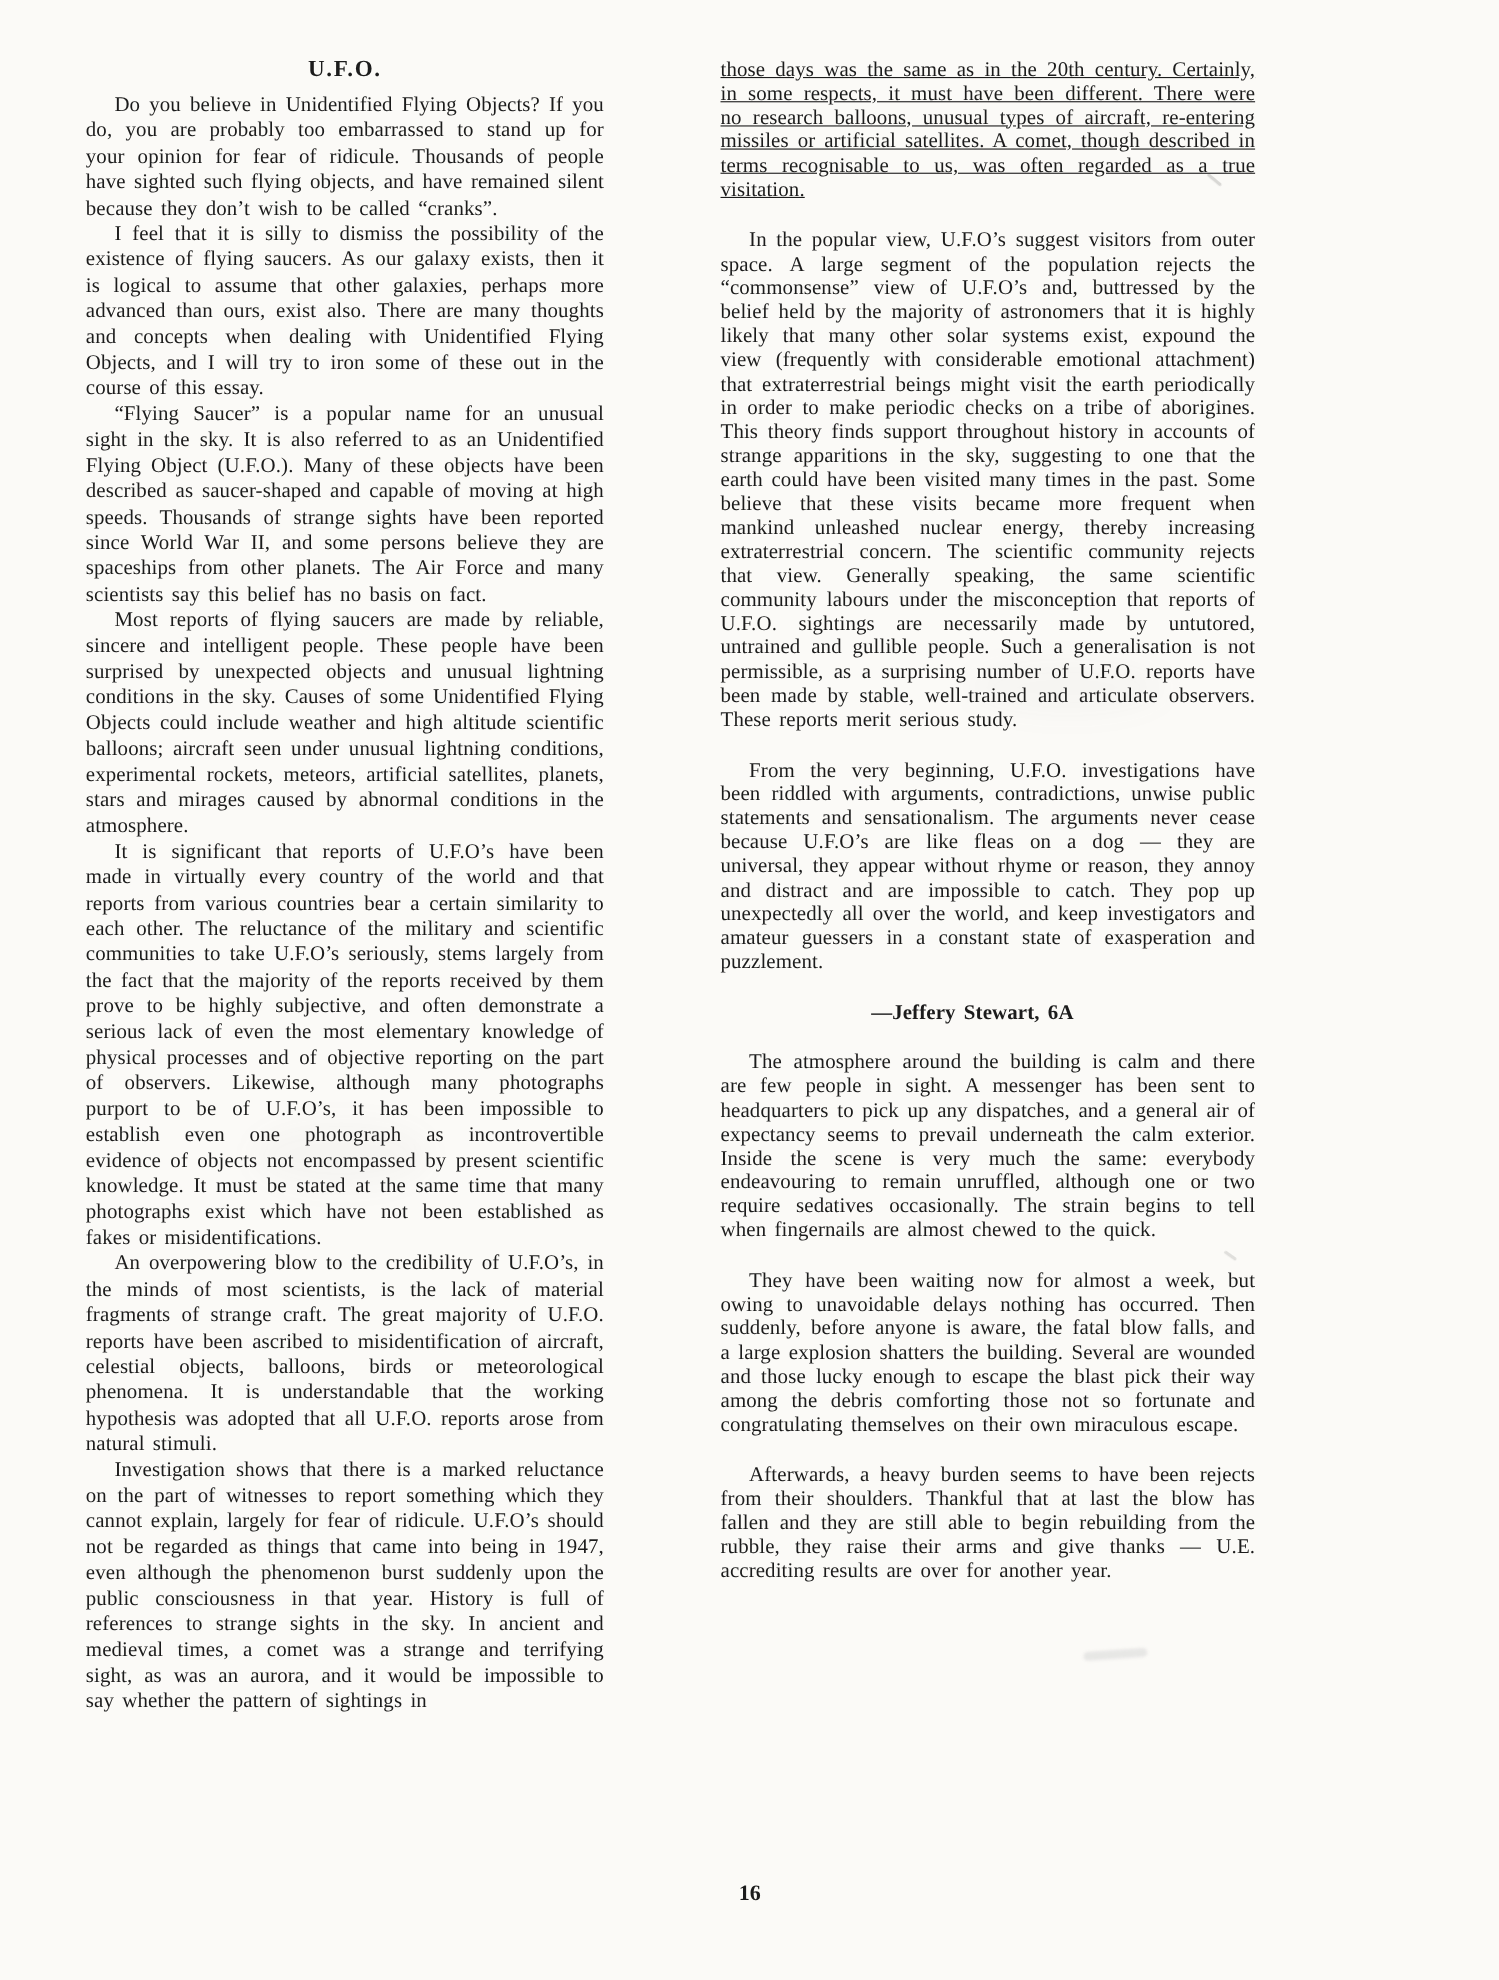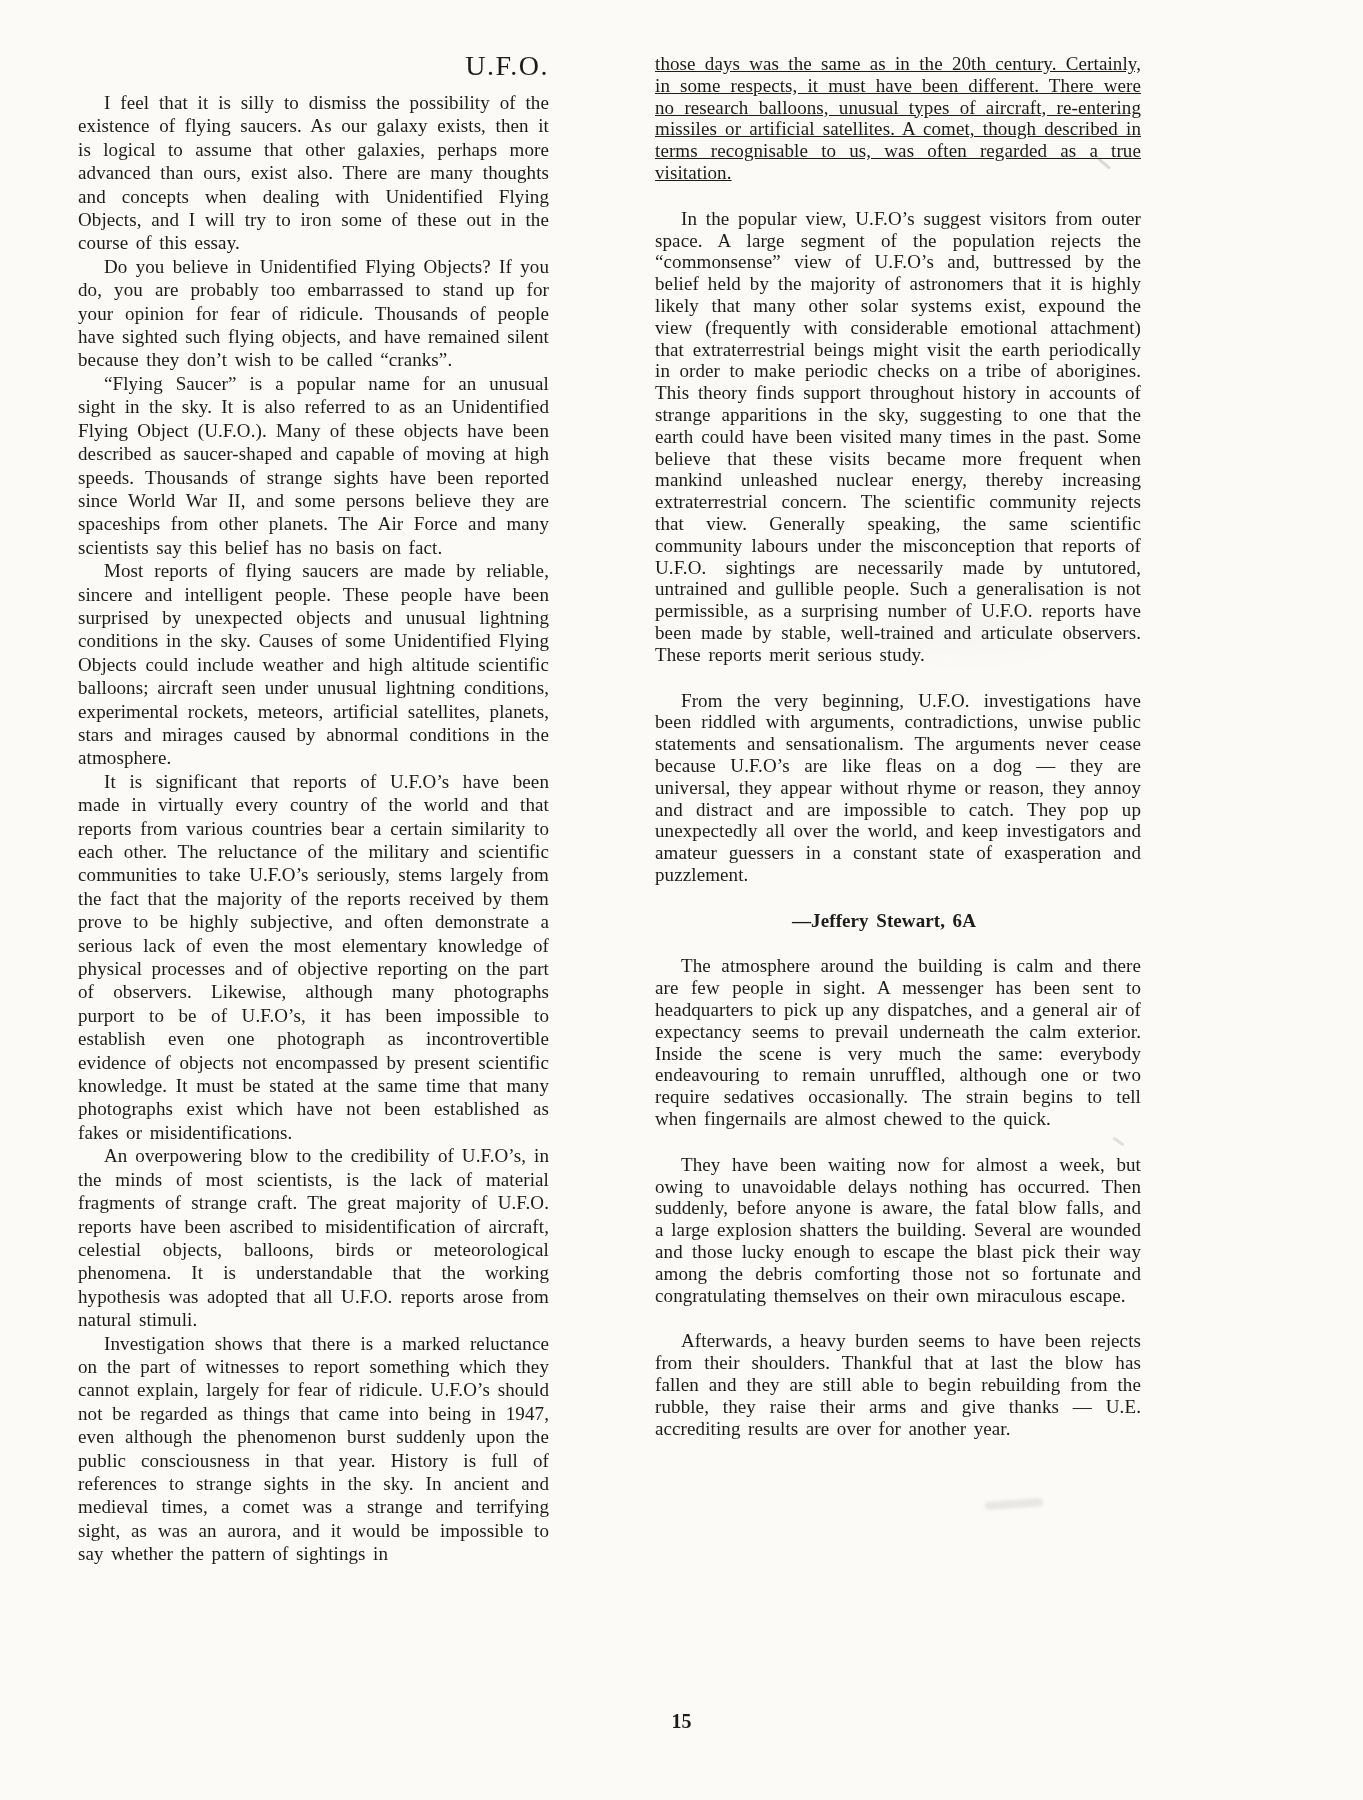--- a/index.html
+++ b/index.html
@@ -32,23 +32,23 @@
     word-spacing: 0.14em;
     letter-spacing: 0.1px;
   }
   .col-left  p { line-height: 23.4px; }
   .col-right p { line-height: 21.8px; }
   .col-right p + p { margin-top: 24px; }
   .no-indent { text-indent: 0; text-decoration: underline; }
 
   .article-title {
     margin: 0 0 9px 0;
-    font-size: 28px;
-    font-weight: normal;
-    text-align: right;
+    font-size: 21px;
+    font-weight: bold;
+    text-align: center;
     letter-spacing: 1.5px;
   }
   .dday-title {
     margin-top: 30px;
     margin-bottom: 14px;
     word-spacing: 10px;
   }
   .signature {
     margin-top: 3px;
     text-align: center;
@@ -98,43 +98,43 @@
 </style>
 </head>
 <body>
 
 <div class="page">
 
   <div class="columns">
 
     <div class="col col-left">
       <h2 class="article-title">U.F.O.</h2>
+      <p>Do you believe in Unidentified Flying Objects? If you do, you are probably too embarrassed to stand up for your opinion for fear of ridicule. Thousands of people have sighted such flying objects, and have remained silent because they don’t wish to be called “cranks”.</p>
       <p>I feel that it is silly to dismiss the possibility of the existence of flying saucers. As our galaxy exists, then it is logical to assume that other galaxies, perhaps more advanced than ours, exist also. There are many thoughts and concepts when dealing with Unidentified Flying Objects, and I will try to iron some of these out in the course of this essay.</p>
-      <p>Do you believe in Unidentified Flying Objects? If you do, you are probably too embarrassed to stand up for your opinion for fear of ridicule. Thousands of people have sighted such flying objects, and have remained silent because they don’t wish to be called “cranks”.</p>
       <p>“Flying Saucer” is a popular name for an unusual sight in the sky. It is also referred to as an Unidentified Flying Object (U.F.O.). Many of these objects have been described as saucer-shaped and capable of moving at high speeds. Thousands of strange sights have been reported since World War II, and some persons believe they are spaceships from other planets. The Air Force and many scientists say this belief has no basis on fact.</p>
       <p>Most reports of flying saucers are made by reliable, sincere and intelligent people. These people have been surprised by unexpected objects and unusual lightning conditions in the sky. Causes of some Unidentified Flying Objects could include weather and high altitude scientific balloons; aircraft seen under unusual lightning conditions, experimental rockets, meteors, artificial satellites, planets, stars and mirages caused by abnormal conditions in the atmosphere.</p>
       <p>It is significant that reports of U.F.O’s have been made in virtually every country of the world and that reports from various countries bear a certain similarity to each other. The reluctance of the military and scientific communities to take U.F.O’s seriously, stems largely from the fact that the majority of the reports received by them prove to be highly subjective, and often demonstrate a serious lack of even the most elementary knowledge of physical processes and of objective reporting on the part of observers. Likewise, although many photographs purport to be of U.F.O’s, it has been impossible to establish even one photograph as incontrovertible evidence of objects not encompassed by present scientific knowledge. It must be stated at the same time that many photographs exist which have not been established as fakes or misidentifications.</p>
       <p>An overpowering blow to the credibility of U.F.O’s, in the minds of most scientists, is the lack of material fragments of strange craft. The great majority of U.F.O. reports have been ascribed to misidentification of aircraft, celestial objects, balloons, birds or meteorological phenomena. It is understandable that the working hypothesis was adopted that all U.F.O. reports arose from natural stimuli.</p>
       <p>Investigation shows that there is a marked reluctance on the part of witnesses to report something which they cannot explain, largely for fear of ridicule. U.F.O’s should not be regarded as things that came into being in 1947, even although the phenomenon burst suddenly upon the public consciousness in that year. History is full of references to strange sights in the sky. In ancient and medieval times, a comet was a strange and terrifying sight, as was an aurora, and it would be impossible to say whether the pattern of sightings in</p>
     </div>
 
     <div class="col col-right">
       <p class="no-indent">those days was the same as in the 20th century. Certainly, in some respects, it must have been different. There were no research balloons, unusual types of aircraft, re-entering missiles or artificial satellites. A comet, though described in terms recognisable to us, was often regarded as a true visitation.</p>
       <p>In the popular view, U.F.O’s suggest visitors from outer space. A large segment of the population rejects the “commonsense” view of U.F.O’s and, buttressed by the belief held by the majority of astronomers that it is highly likely that many other solar systems exist, expound the view (frequently with considerable emotional attachment) that extraterrestrial beings might visit the earth periodically in order to make periodic checks on a tribe of aborigines. This theory finds support throughout history in accounts of strange apparitions in the sky, suggesting to one that the earth could have been visited many times in the past. Some believe that these visits became more frequent when mankind unleashed nuclear energy, thereby increasing extraterrestrial concern. The scientific community rejects that view. Generally speaking, the same scientific community labours under the misconception that reports of U.F.O. sightings are necessarily made by untutored, untrained and gullible people. Such a generalisation is not permissible, as a surprising number of U.F.O. reports have been made by stable, well-trained and articulate observers. These reports merit serious study.</p>
       <p>From the very beginning, U.F.O. investigations have been riddled with arguments, contradictions, unwise public statements and sensationalism. The arguments never cease because U.F.O’s are like fleas on a dog — they are universal, they appear without rhyme or reason, they annoy and distract and are impossible to catch. They pop up unexpectedly all over the world, and keep investigators and amateur guessers in a constant state of exasperation and puzzlement.</p>
       <p class="signature sig-ufo">—Jeffery Stewart, 6A</p>
 
       <p>The atmosphere around the building is calm and there are few people in sight. A messenger has been sent to headquarters to pick up any dispatches, and a general air of expectancy seems to prevail underneath the calm exterior. Inside the scene is very much the same: everybody endeavouring to remain unruffled, although one or two require sedatives occasionally. The strain begins to tell when fingernails are almost chewed to the quick.</p>
       <p>They have been waiting now for almost a week, but owing to unavoidable delays nothing has occurred. Then suddenly, before anyone is aware, the fatal blow falls, and a large explosion shatters the building. Several are wounded and those lucky enough to escape the blast pick their way among the debris comforting those not so fortunate and congratulating themselves on their own miraculous escape.</p>
       <p>Afterwards, a heavy burden seems to have been rejects from their shoulders. Thankful that at last the blow has fallen and they are still able to begin rebuilding from the rubble, they raise their arms and give thanks — U.E. accrediting results are over for another year.</p>
     </div>
 
   </div>
 
-  <div class="page-number">15</div>
+  <div class="page-number">16</div>
 
   <div class="artifact tick-1"></div>
   <div class="artifact tick-2"></div>
   <div class="artifact pencil-smudge"></div>
   <div class="artifact blotch-1"></div>
   <div class="artifact blotch-2"></div>
 
 </div>
 
 </body></html>

